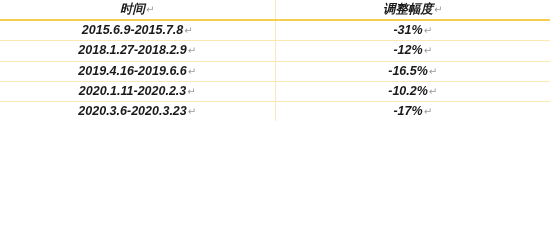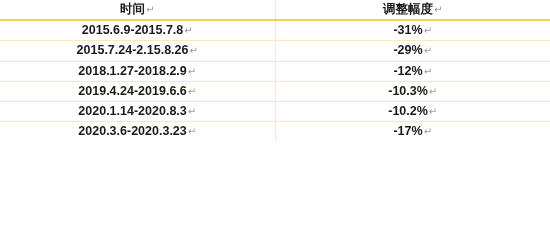--- a/index.html
+++ b/index.html
@@ -11,20 +11,21 @@
     width: 550px;
     height: 192px;
     overflow: hidden;
     font-family: "Liberation Sans", "DejaVu Sans", sans-serif;
   }
 
   .doc-table {
     width: 550px;
     border-collapse: collapse;
     table-layout: fixed;
+    font-style: italic;
   }
 
   .doc-table col.col-time   { width: 275px; }
   .doc-table col.col-amount { width: 275px; }
 
   .doc-table th,
   .doc-table td {
     padding: 0;
     margin: 0;
     height: 19.2px;
@@ -91,45 +92,37 @@
     <tr>
       <td class="cell-time">
         <span>2015.6.9-2015.7.8</span><span class="pilcrow">↵</span>
       </td>
       <td class="cell-amount">
         <span>-31%</span><span class="pilcrow">↵</span>
       </td>
     </tr>
     <tr>
       <td class="cell-time">
-        <span>2015.7.24-2.15.8.26</span><span class="pilcrow">↵</span>
-      </td>
-      <td class="cell-amount">
-        <span>-29%</span><span class="pilcrow">↵</span>
-      </td>
-    </tr>
-    <tr>
-      <td class="cell-time">
         <span>2018.1.27-2018.2.9</span><span class="pilcrow">↵</span>
       </td>
       <td class="cell-amount">
         <span>-12%</span><span class="pilcrow">↵</span>
       </td>
     </tr>
     <tr>
       <td class="cell-time">
-        <span>2019.4.24-2019.6.6</span><span class="pilcrow">↵</span>
+        <span>2019.4.16-2019.6.6</span><span class="pilcrow">↵</span>
       </td>
       <td class="cell-amount">
-        <span>-10.3%</span><span class="pilcrow">↵</span>
+        <span>-16.5%</span><span class="pilcrow">↵</span>
       </td>
     </tr>
     <tr>
       <td class="cell-time">
-        <span>2020.1.14-2020.8.3</span><span class="pilcrow">↵</span>
+        <span>2020.1.11-2020.2.3</span><span class="pilcrow">↵</span>
       </td>
       <td class="cell-amount">
         <span>-10.2%</span><span class="pilcrow">↵</span>
       </td>
     </tr>
     <tr>
       <td class="cell-time">
         <span>2020.3.6-2020.3.23</span><span class="pilcrow">↵</span>
       </td>
       <td class="cell-amount">

